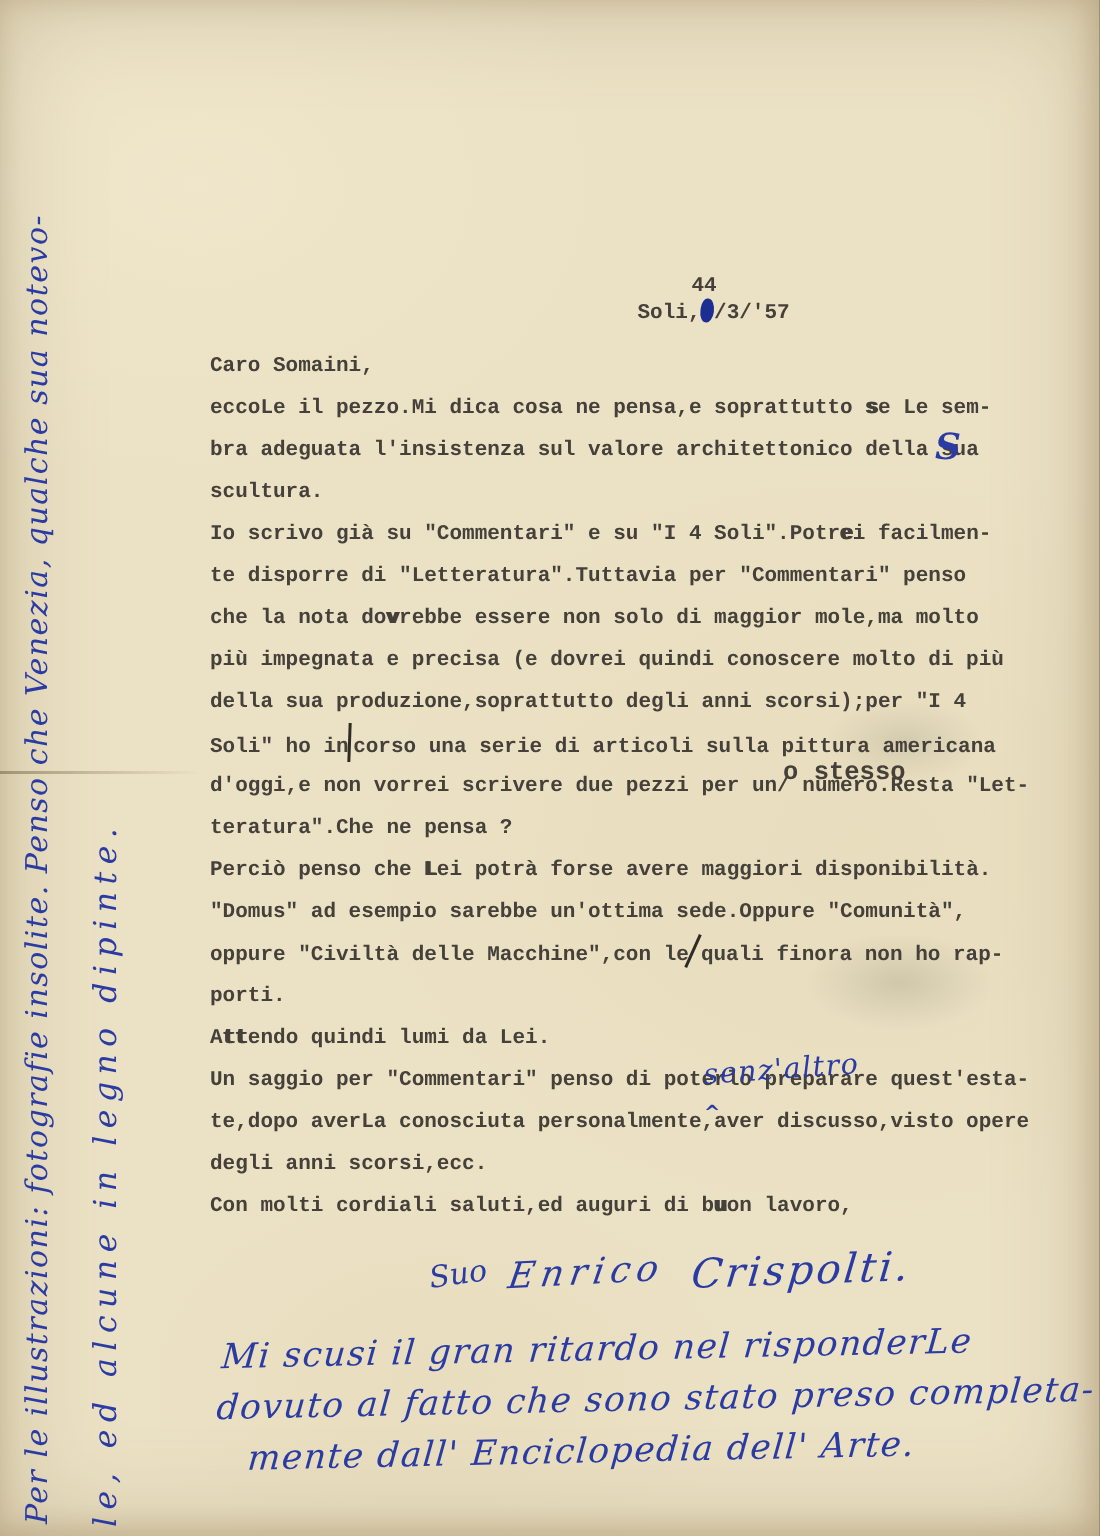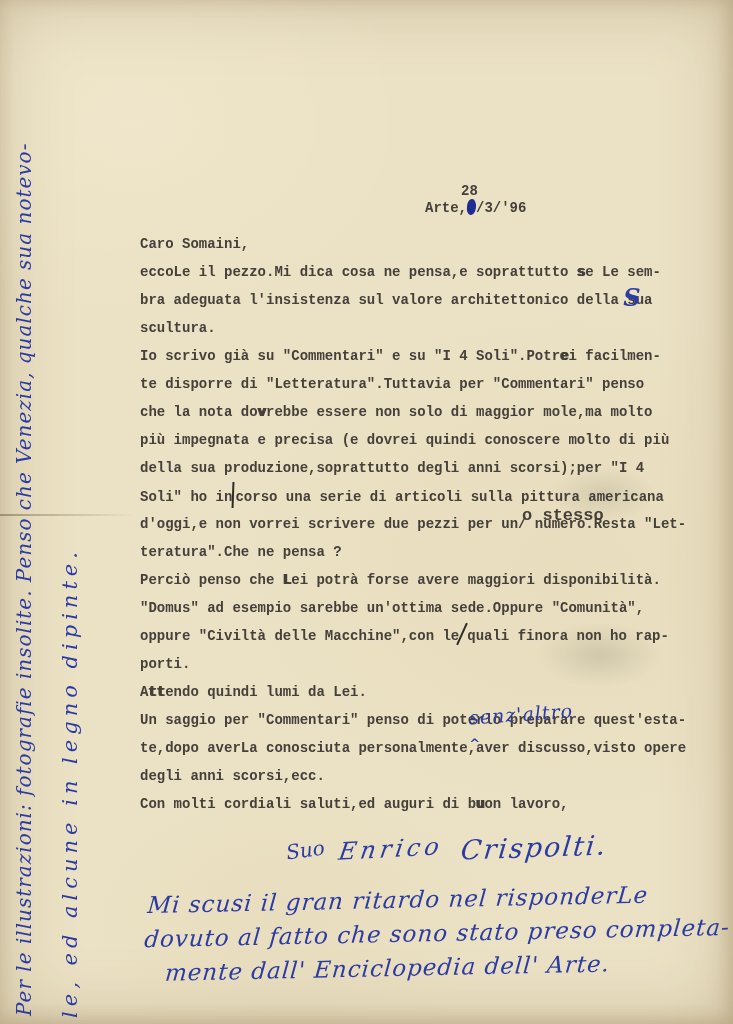--- a/index.html
+++ b/index.html
@@ -64,21 +64,21 @@
 
 <div class="page">
 
   <div class="crease"></div>
   <div class="ghost g1"></div>
   <div class="ghost g2"></div>
 
   <div class="margin-note mline1">Per le illustrazioni: fotografie insolite. Penso che Venezia, qualche sua notevo-</div>
   <div class="margin-note mline2">le, ed alcune in legno dipinte.</div>
 
-  <div class="date"><span class="date-sup">28</span><span>Arte,</span><span class="blot"></span><span>/3/'96</span></div>
+  <div class="date"><span class="date-sup">44</span><span>Soli,</span><span class="blot"></span><span>/3/'57</span></div>
 
   <div class="typed"><div class="line"><span>Caro Somaini,</span></div><div class="line"><span>eccoLe il pezzo.Mi dica cosa ne pensa,e soprattutto </span><span class="ot">s</span><span>e Le sem-</span></div><div class="line"><span>bra adeguata l'insistenza sul valore architettonico della </span><span class="rel">s<span class="hw-over">S</span></span><span>ua</span></div><div class="line"><span>scultura.</span></div><div class="line"><span>Io scrivo già su "Commentari" e su "I 4 Soli".Potr</span><span class="ot">e</span><span>i facilmen-</span></div><div class="line"><span>te disporre di "Letteratura".Tuttavia per "Commentari" penso</span></div><div class="line"><span>che la nota do</span><span class="ot">v</span><span>rebbe essere non solo di maggior mole,ma molto</span></div><div class="line"><span>più impegnata e precisa (e dovrei quindi conoscere molto di più</span></div><div class="line"><span>della sua produzione,soprattutto degli anni scorsi);per "I 4</span></div><div class="line"><span>Soli" ho in</span><span class="inkbar"></span><span>corso una serie di articoli sulla pittura americana</span></div><div class="line"><span>d'oggi,e non vorrei scrivere due pezzi per un</span><span class="rel">/<span class="supins">o stesso</span></span><span> numero.Resta "Let-</span></div><div class="line"><span>teratura".Che ne pensa ?</span></div><div class="line"><span>Perciò penso che </span><span class="ot">L</span><span>ei potrà forse avere maggiori disponibilità.</span></div><div class="line"><span>"Domus" ad esempio sarebbe un'ottima sede.Oppure "Comunità",</span></div><div class="line"><span>oppure "Civiltà delle Macchine",con le</span><span class="inkslash"></span><span>quali finora non ho rap-</span></div><div class="line"><span>porti.</span></div><div class="line"><span>A</span><span class="ot">tt</span><span>endo quindi lumi da Lei.</span></div><div class="line"><span>Un saggio per "Commentari" penso di poterlo</span><span class="notewrap"><span class="hw-note">senz'altro</span><span class="hw-caret">^</span></span><span> preparare quest'esta-</span></div><div class="line"><span>te,dopo averLa conosciuta personalmente,aver discusso,visto opere</span></div><div class="line"><span>degli anni scorsi,ecc.</span></div><div class="line"><span>Con molti cordiali saluti,ed auguri di b</span><span class="ot">u</span><span>on lavoro,</span></div></div>
 
   <div class="signature"><span class="sig-suo">Suo</span><span class="sig-first">Enrico</span><span class="sig-last">Crispolti.</span></div>
 
   <div class="ps">
     <div class="ps-line ps1">Mi scusi il gran ritardo nel risponderLe</div>
     <div class="ps-line ps2">dovuto al fatto che sono stato preso completa-</div>
     <div class="ps-line ps3">mente dall' Enciclopedia dell' Arte.</div>
   </div>

